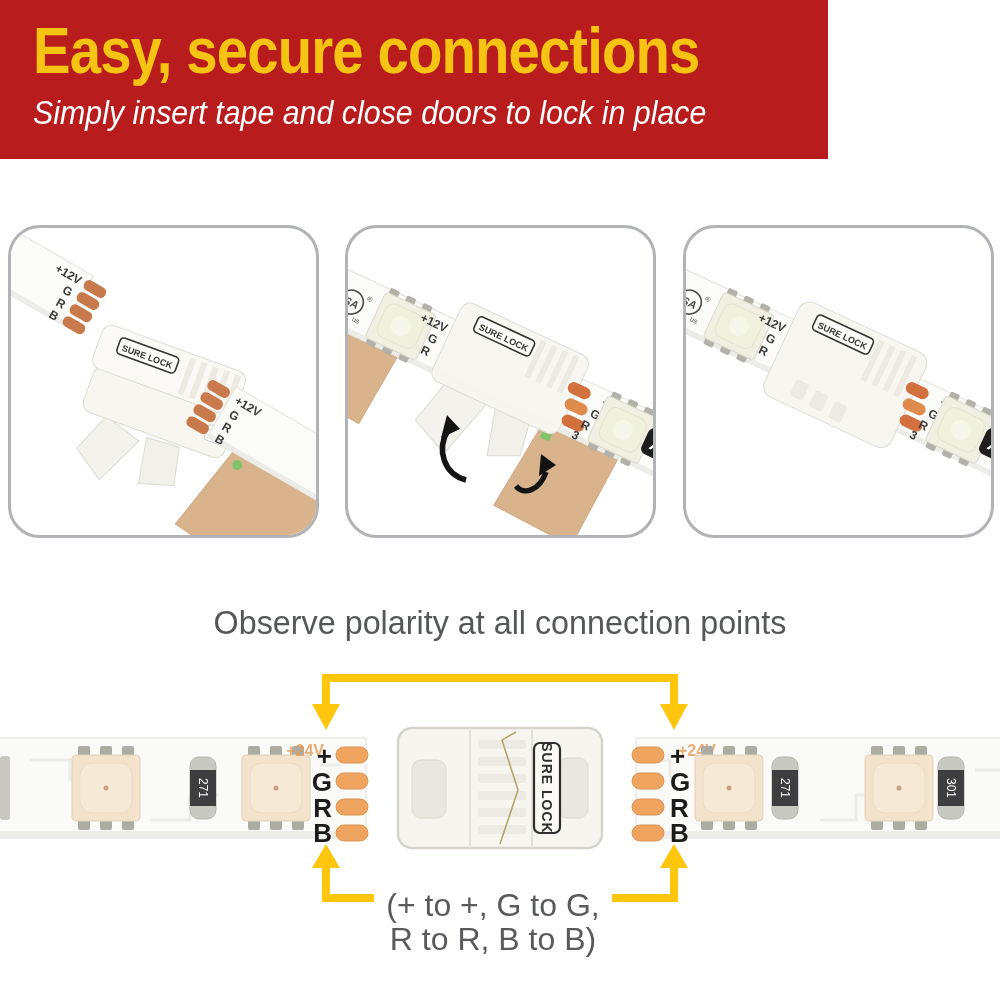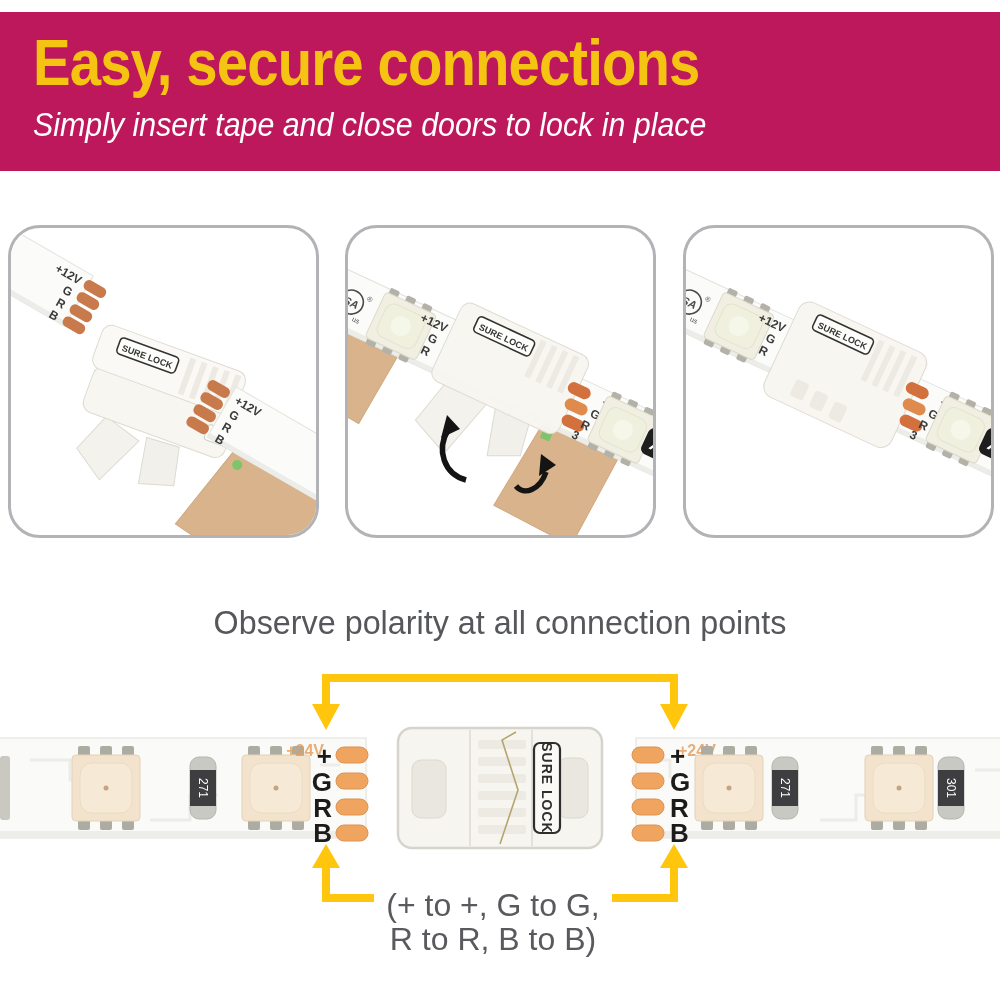--- a/index.html
+++ b/index.html
@@ -1,18 +1,18 @@
 <!DOCTYPE html>
 <html><head>
 <meta charset="utf-8">
 <style>
   html,body{margin:0;padding:0;background:#ffffff;}
   body{width:1000px;height:1000px;position:relative;overflow:hidden;
        font-family:"Liberation Sans", sans-serif;}
-  .banner{position:absolute;left:0;top:12px;width:1000px;height:159px;background:#be185d;}
+  .banner{position:absolute;left:0;top:0;width:828px;height:159px;background:#b91c1c;}
   .banner h1{margin:0;position:absolute;left:33px;top:14px;font-size:64px;font-weight:bold;
              color:#F5C413;letter-spacing:-1px;transform:scaleX(.88);transform-origin:left top;
              white-space:nowrap;}
   .banner p{margin:0;position:absolute;left:33px;top:94px;font-size:33px;font-style:italic;
             color:#ffffff;transform:scaleX(.92);transform-origin:left top;white-space:nowrap;}
   .panel{position:absolute;top:225px;width:305px;height:307px;border:3px solid #B1B3B6;
          border-radius:32px;background:#ffffff;overflow:hidden;}
   .panel svg{position:absolute;left:0;top:0;}
   #panel1{left:8px;}  #panel2{left:345px;}  #panel3{left:683px;}
   .caption{position:absolute;left:0;top:603px;width:1000px;text-align:center;

